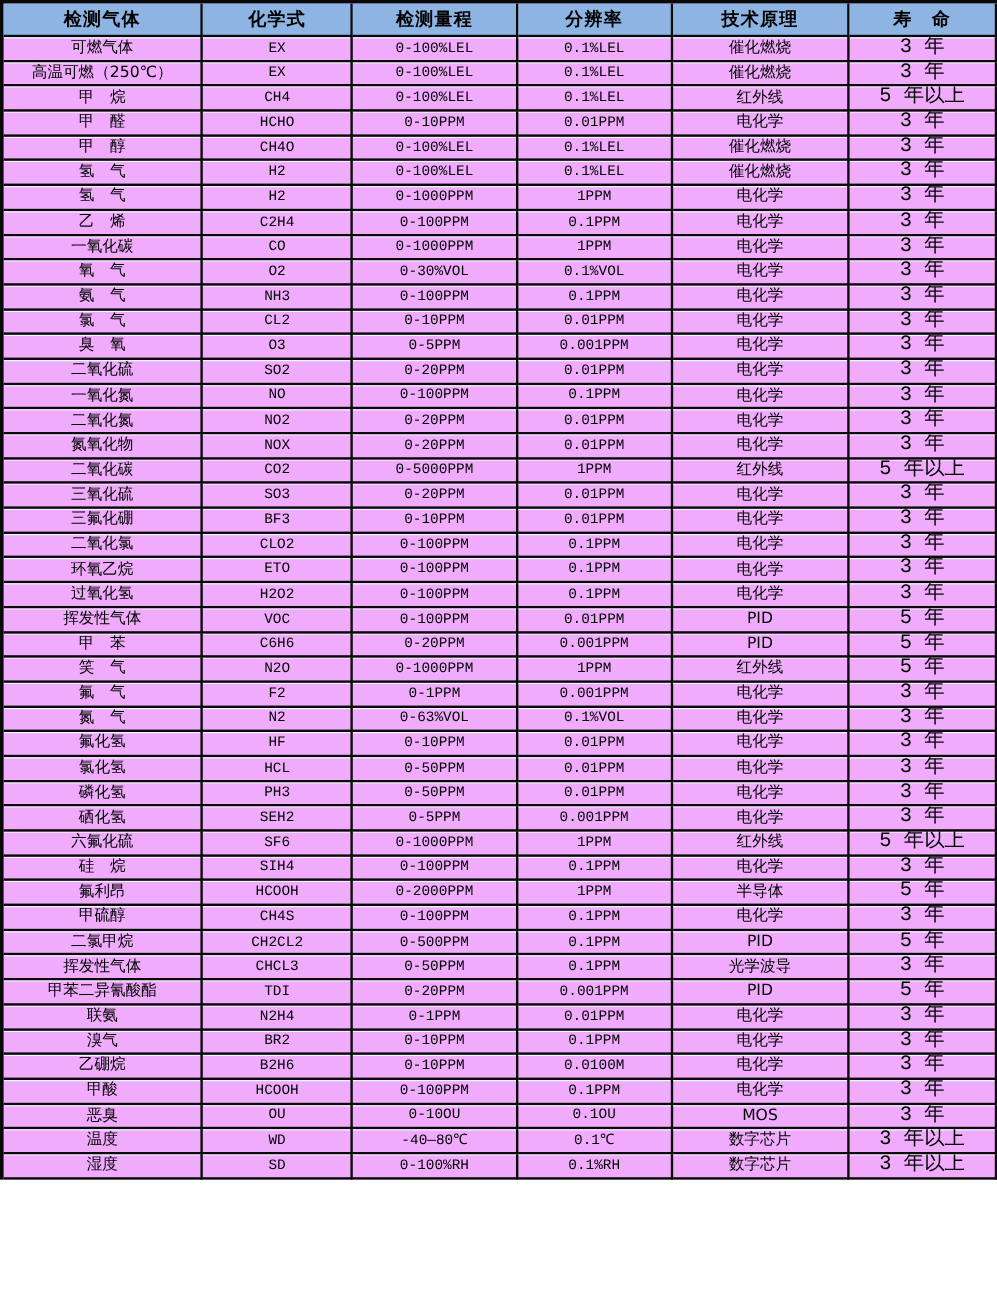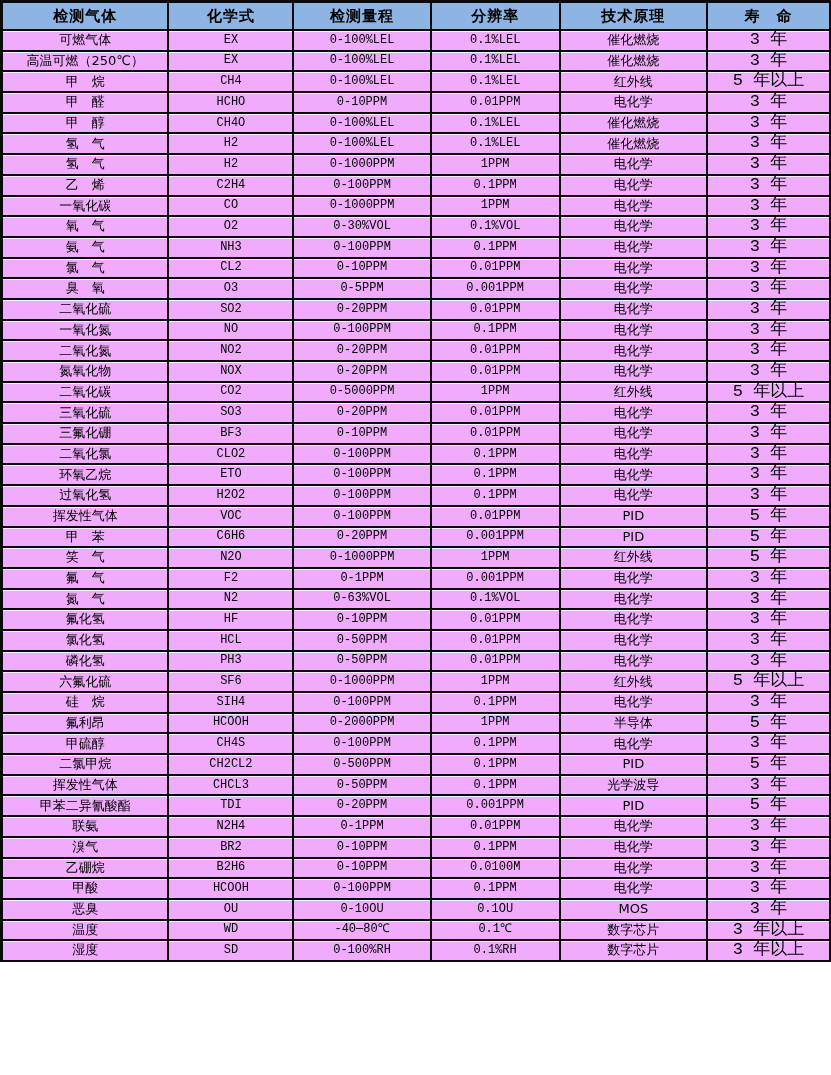--- a/index.html
+++ b/index.html
@@ -303,20 +303,28 @@
         </tr>
         <tr>
           <td class="gas">磷化氢</td>
           <td class="mono">PH3</td>
           <td class="mono">0-50PPM</td>
           <td class="mono">0.01PPM</td>
           <td>电化学</td>
           <td class="life">3 年</td>
         </tr>
         <tr>
+          <td class="gas">硒化氢</td>
+          <td class="mono">SEH2</td>
+          <td class="mono">0-5PPM</td>
+          <td class="mono">0.001PPM</td>
+          <td>电化学</td>
+          <td class="life">3 年</td>
+        </tr>
+        <tr>
           <td class="gas">六氟化硫</td>
           <td class="mono">SF6</td>
           <td class="mono">0-1000PPM</td>
           <td class="mono">1PPM</td>
           <td>红外线</td>
           <td class="life">5 年以上</td>
         </tr>
         <tr>
           <td class="gas">硅　烷</td>
           <td class="mono">SIH4</td>

